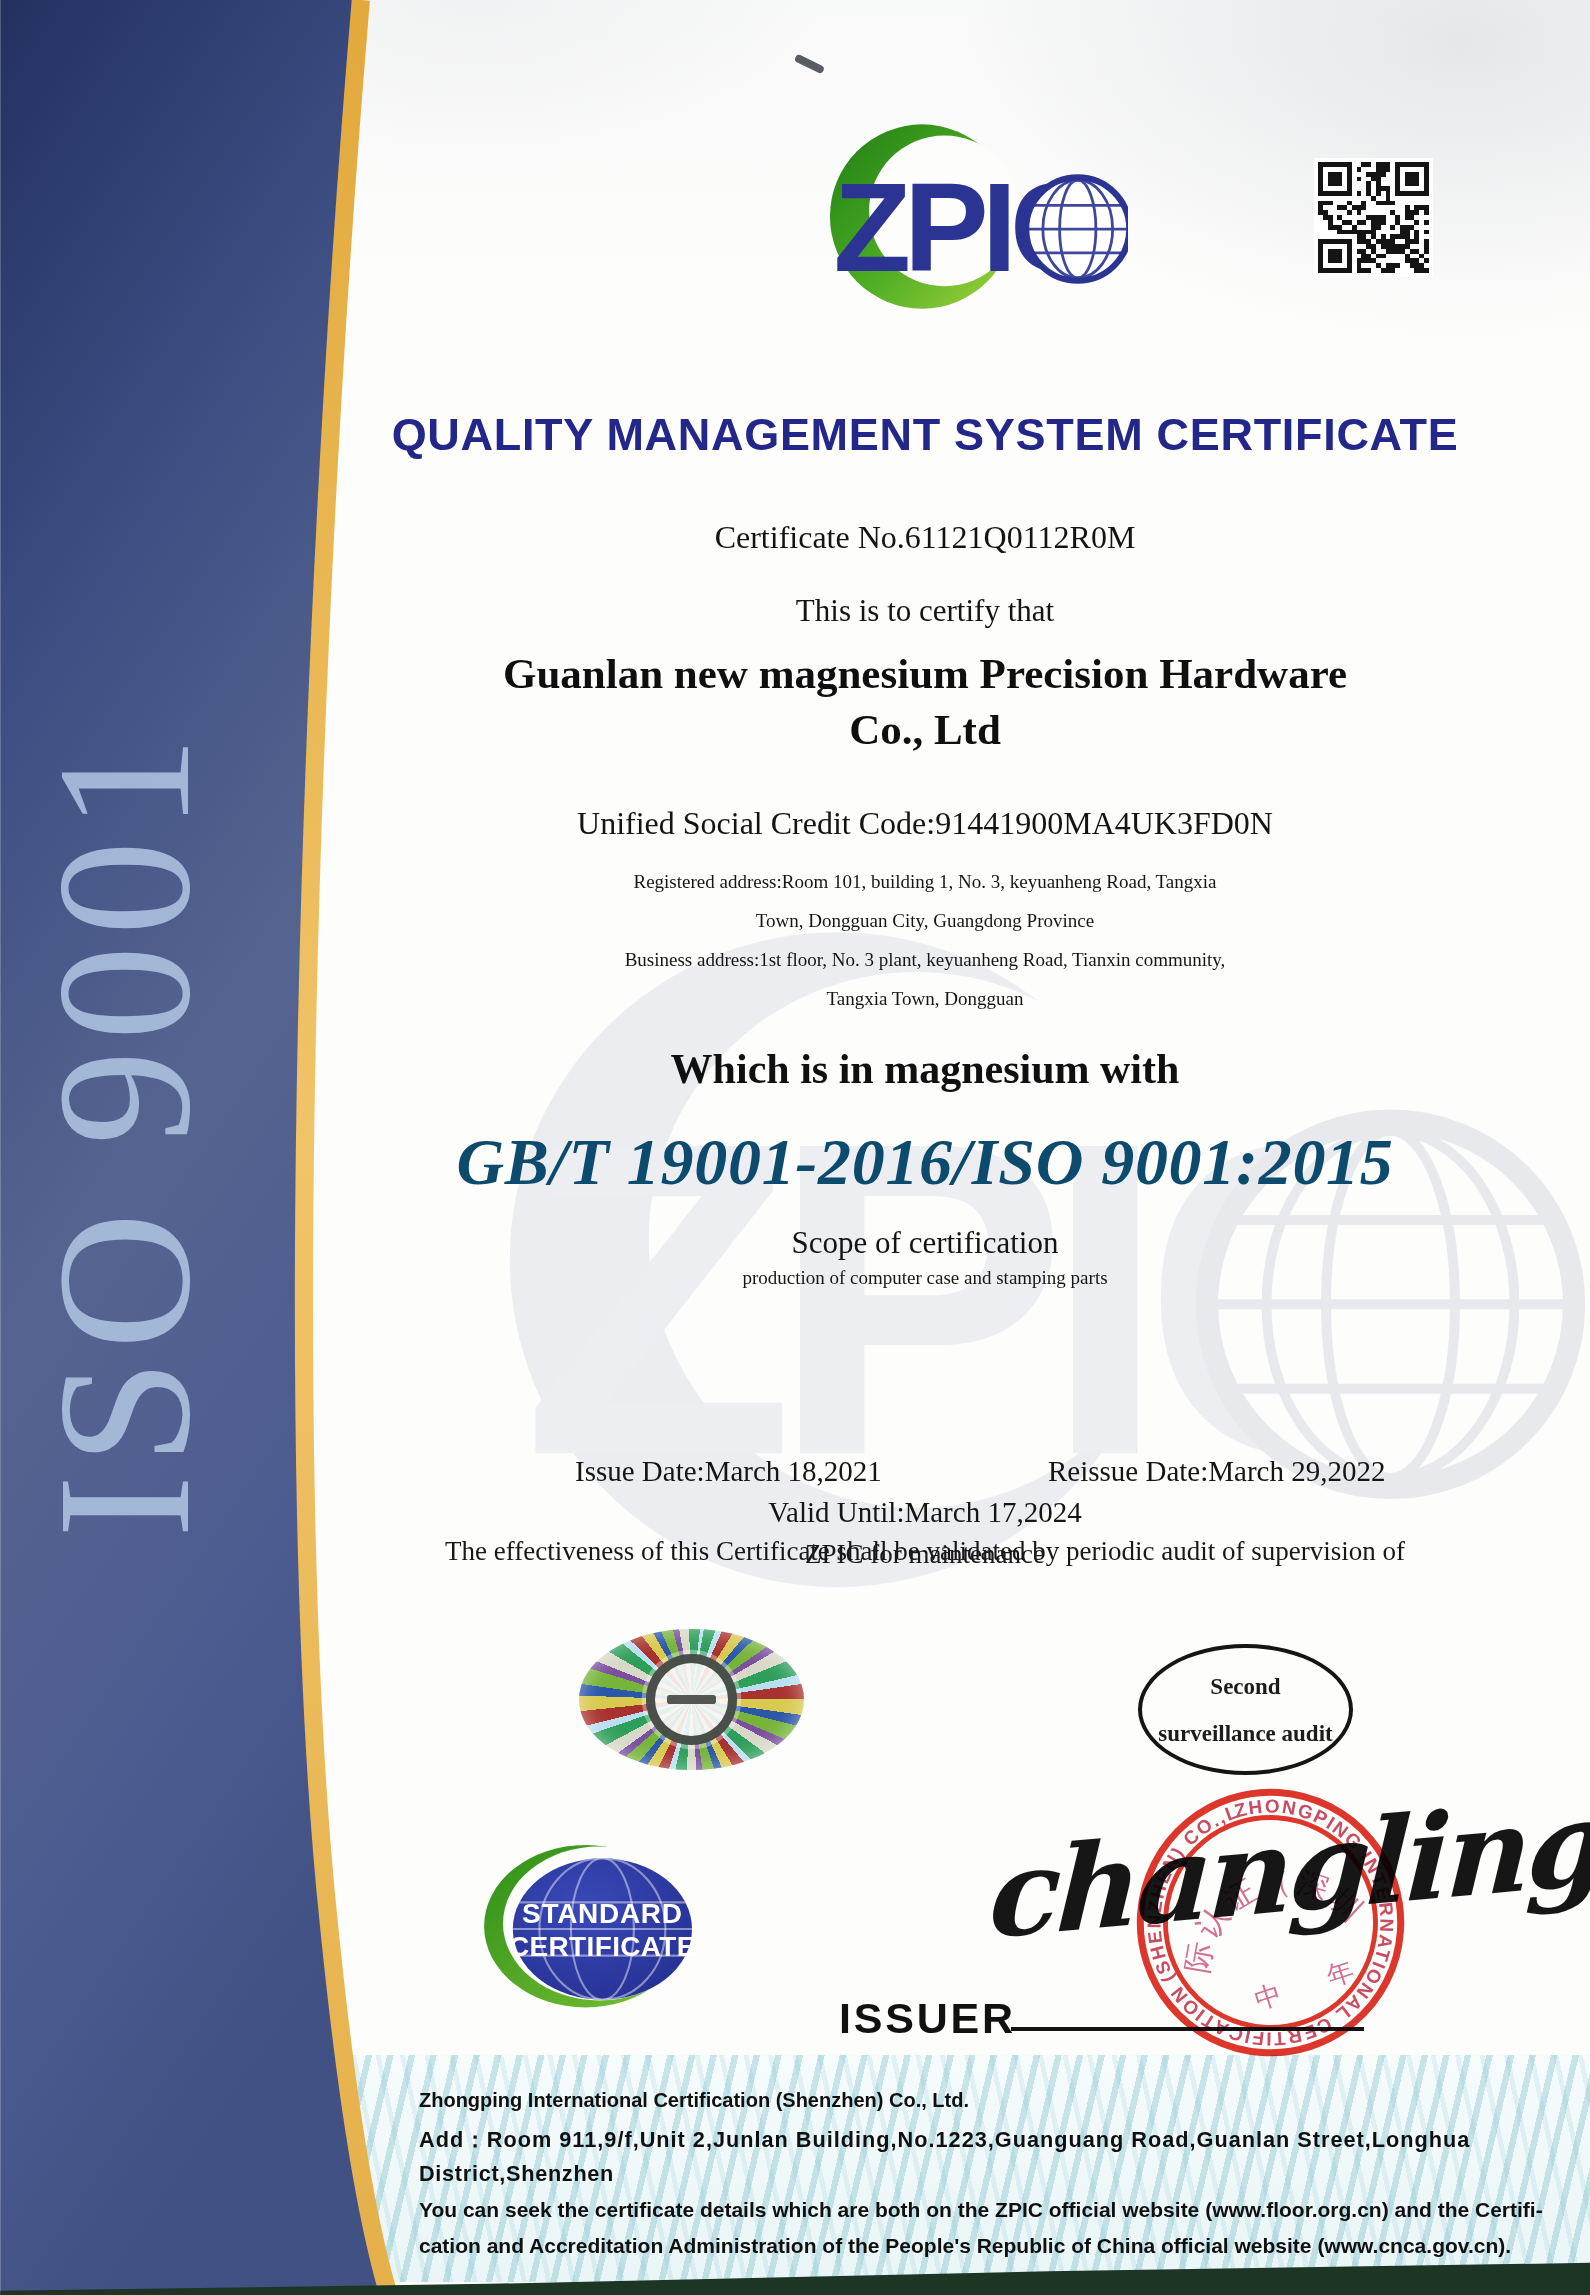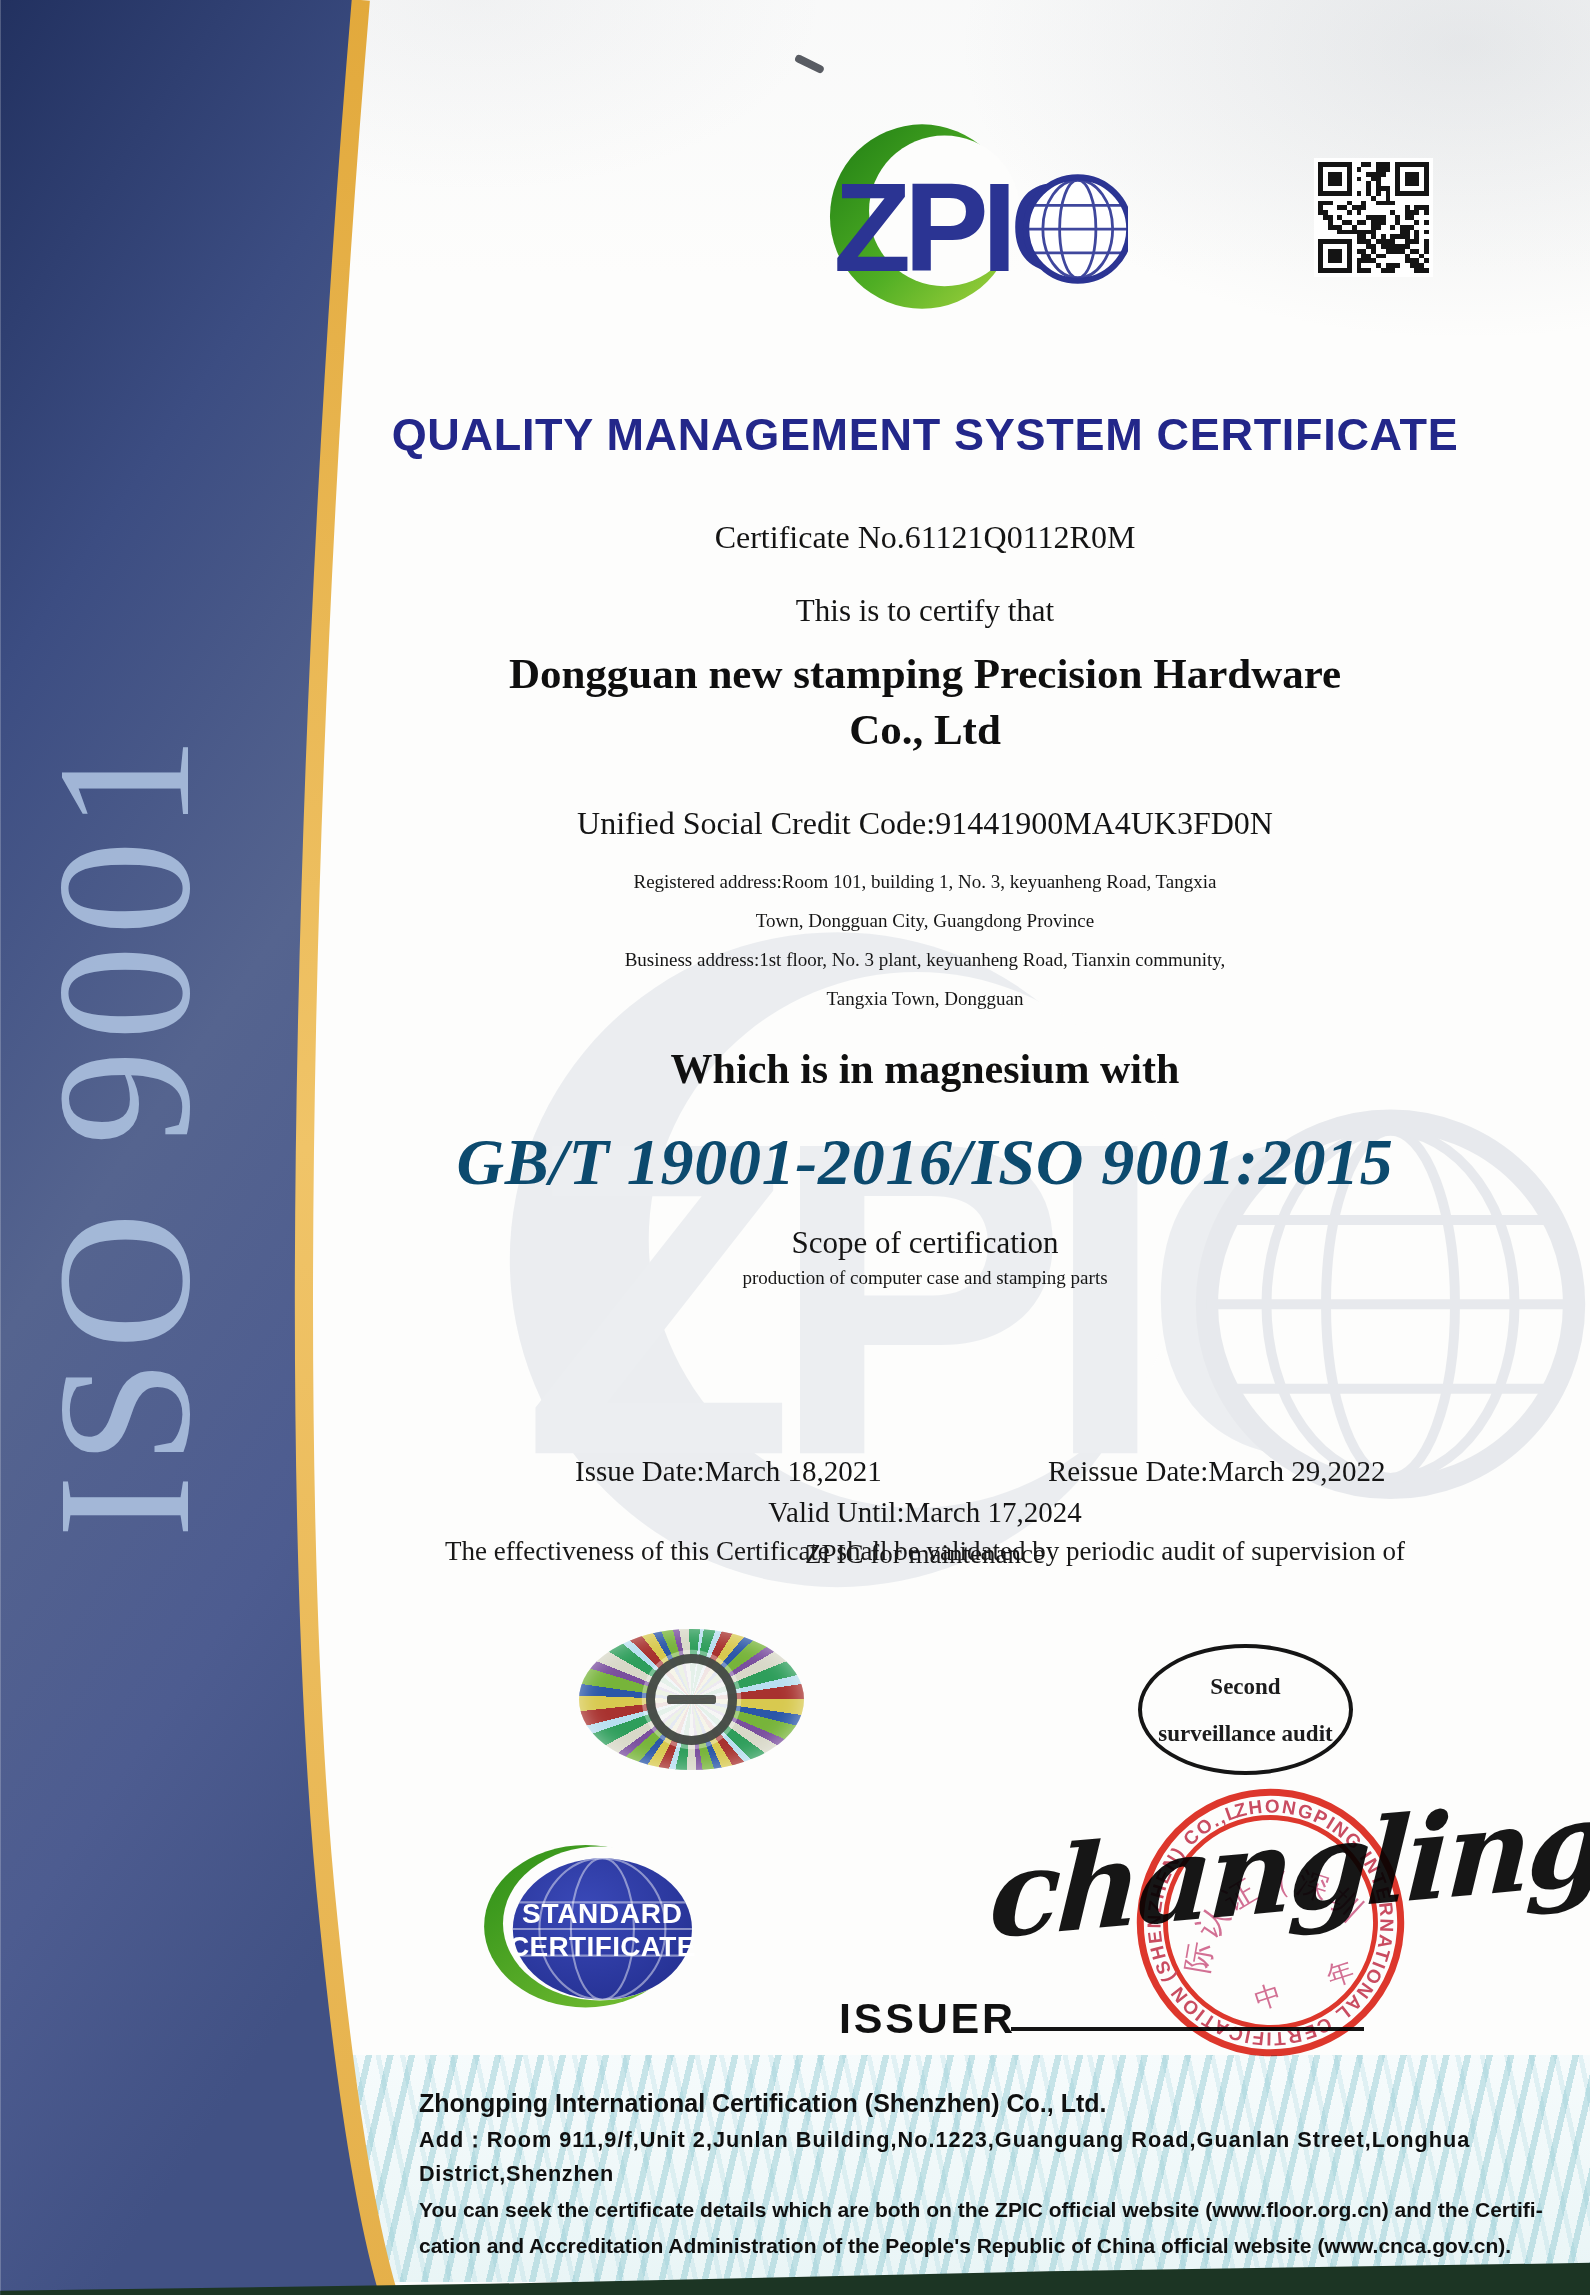--- a/index.html
+++ b/index.html
@@ -79,21 +79,21 @@
   .signature{
     left:989px;top:1800px;z-index:11;
     font-family:"DejaVu Serif","Liberation Serif",serif;
     font-style:italic;font-weight:700;font-size:117px;color:#161616;
     transform:rotate(-5deg) skewX(-8deg);letter-spacing:-4.2px;white-space:nowrap;
   }
   
   .footer{left:419px;z-index:10;text-align:left;
     font-family:"Liberation Sans","DejaVu Sans",sans-serif;
     font-weight:700;color:#101010;white-space:nowrap;}
-  .f1{font-size:25px;}
+  .f1{font-size:20px;}
   .f2{font-size:21.7px;letter-spacing:1px;}
   .f3{font-size:21.7px;letter-spacing:0.7px;}
   .f45{font-size:21px;letter-spacing:0;}
   
   .qr{left:1314px;top:158px;width:119px;height:119px;z-index:10;background:#fff;padding:4.2px;box-sizing:border-box;}
   .qr-grid{width:100%;height:100%;display:grid;grid-template-columns:repeat(23,1fr);grid-template-rows:repeat(23,1fr);}
   .qr-grid div.on{background:#141414;}
   
   .smudge{left:794px;top:60px;width:31px;height:7.7px;background:#3c4048;border-radius:4.2px;
           transform:rotate(26deg);opacity:.85;z-index:10;}
@@ -703,21 +703,21 @@
       <div class="on"></div>
     </div>
 </div>
 
 <div class="abs col title" style="top:409px;z-index:10;">QUALITY MANAGEMENT SYSTEM CERTIFICATE</div>
 
 <div class="abs col serif" style="top:519px;z-index:10;font-size:32px;">Certificate No.61121Q0112R0M</div>
 
 <div class="abs col serif" style="top:593px;z-index:10;">This is to certify that</div>
 
-<div class="abs col company" style="top:649px;z-index:10;">Dongguan new stamping Precision Hardware</div>
+<div class="abs col company" style="top:649px;z-index:10;">Guanlan new magnesium Precision Hardware</div>
 <div class="abs col company" style="top:705px;z-index:10;">Co., Ltd</div>
 
 <div class="abs col serif" style="top:805px;z-index:10;font-size:32px;">Unified Social Credit Code:91441900MA4UK3FD0N</div>
 
 <div class="abs col small-serif" style="top:871px;z-index:10;">Registered address:Room 101, building 1, No. 3, keyuanheng Road, Tangxia</div>
 <div class="abs col small-serif" style="top:910px;z-index:10;">Town, Dongguan City, Guangdong Province</div>
 <div class="abs col small-serif" style="top:949px;z-index:10;">Business address:1st floor, No. 3 plant, keyuanheng Road, Tianxin community,</div>
 <div class="abs col small-serif" style="top:988px;z-index:10;">Tangxia Town, Dongguan</div>
 
 <div class="abs col bold-serif-lg" style="top:1045px;z-index:10;">Which is in magnesium with</div>

